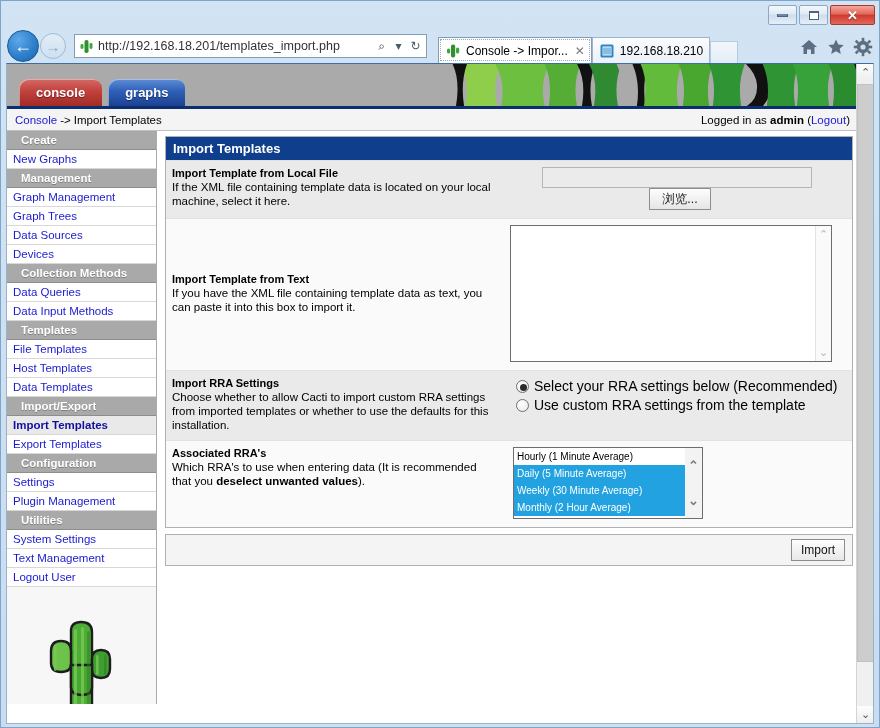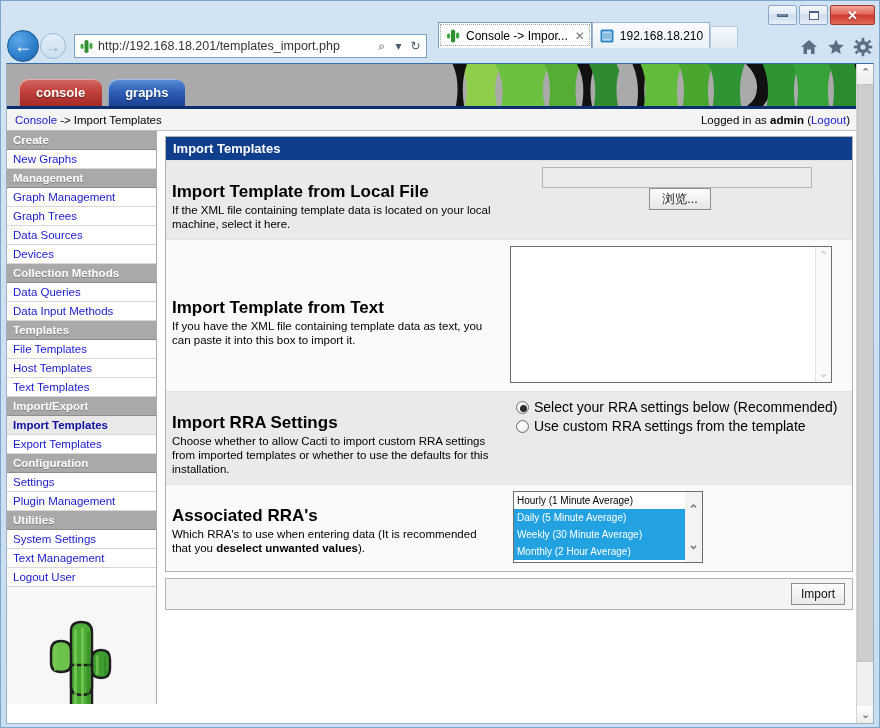--- a/index.html
+++ b/index.html
@@ -73,21 +73,21 @@
   #addrfav {
     width: 15px; height: 15px; margin: 0 4px 0 2px; position: relative; flex: 0 0 auto;
   }
   #addrtext {
     flex: 1 1 auto; font-size: 12.5px; color: #333; white-space: nowrap; overflow: hidden;
   }
   .addr-icn { width: 17px; text-align: center; color: #4a5a6a; font-size: 12px; }
 
   
   #tabstrip {
-    position: absolute; left: 437px; top: 18px; height: 29px;
+    position: absolute; left: 437px; top: 33px; height: 29px;
     display: flex; align-items: flex-end; justify-content: space-between;
   }
   .tab {
     height: 26px; display: flex; align-items: center; padding: 0 6px;
     font-size: 12px; color: #000; white-space: nowrap;
     border: 1px solid #9ab5cd; border-bottom: none;
     background: linear-gradient(to bottom,#fbfcfe 0%,#eaf1f8 100%);
   }
   .tab.active {
     background: #fff; border-color: #7f9db9;
@@ -155,21 +155,21 @@
   #crumbright b { color: #000; }
 
   
   #body-row { display: flex; }
   #sidebar {
     width: 150px; flex: 0 0 150px; background: #f7f7f7;
     border-right: 1px solid #aaa; min-height: 594px;
   }
   .side-hdr {
     background: #a9a9a9; color: #fff; font-weight: bold; font-size: 11.5px;
-    padding: 3px 6px; border-bottom: 1px solid #8d8d8d;
+    padding: 3px 14px; border-bottom: 1px solid #8d8d8d;
     text-shadow: 0 1px 0 rgba(0,0,0,.25);
   }
   .side-item {
     padding: 3px 6px; font-size: 11.5px; color: #1a1ad0;
     border-bottom: 1px solid #d8d8d8; background: #fff;
   }
   .side-item.active {
     background: #e9e9e9; color: #1010a0; font-weight: bold;
   }
   #cactuslogo {
@@ -181,21 +181,21 @@
   #panel { border: 1px solid #b0b0b0; }
   #panel-title {
     background: #0f3e8c; color: #fff; font-weight: bold; font-size: 13px;
     padding: 4px 7px;
   }
   .frow { display: flex; border-top: 1px solid #e2e2e2; }
   .frow.shade { background: #eaeaea; }
   .frow.plain { background: #fafafa; }
   .fleft { width: 340px; flex: 0 0 340px; padding: 6px 8px 8px 6px; }
   .fright { flex: 1 1 auto; padding: 6px 8px 8px 4px; }
-  .ftitle { font-size: 17px; font-weight: bold; color: #000; margin-bottom: 1px; margin-top: 15px; }
+  .ftitle { font-size: 11px; font-weight: bold; color: #000; margin-bottom: 1px; }
   .fdesc { font-size: 11.5px; color: #000; line-height: 14px; }
   .fdesc b { font-weight: bold; }
 
   
   .fileinput { display: flex; align-items: center; flex-direction: column; }
   .filefield {
     width: 270px; height: 21px; border: 1px solid #b5b5b5; background: #ebebeb;
   }
   .browsebtn {
     margin-left: 6px; height: 22px; min-width: 62px; padding: 0 9px;
@@ -432,21 +432,21 @@
               <div class="side-item">Graph Management</div>
               <div class="side-item">Graph Trees</div>
               <div class="side-item">Data Sources</div>
               <div class="side-item">Devices</div>
               <div class="side-hdr">Collection Methods</div>
               <div class="side-item">Data Queries</div>
               <div class="side-item">Data Input Methods</div>
               <div class="side-hdr">Templates</div>
               <div class="side-item">File Templates</div>
               <div class="side-item">Host Templates</div>
-              <div class="side-item">Text Templates</div>
+              <div class="side-item">Data Templates</div>
               <div class="side-hdr">Import/Export</div>
               <div class="side-item active">Import Templates</div>
               <div class="side-item">Export Templates</div>
               <div class="side-hdr">Configuration</div>
               <div class="side-item">Settings</div>
               <div class="side-item">Plugin Management</div>
               <div class="side-hdr">Utilities</div>
               <div class="side-item">System Settings</div>
               <div class="side-item">Text Management</div>
               <div class="side-item">Logout User</div>

